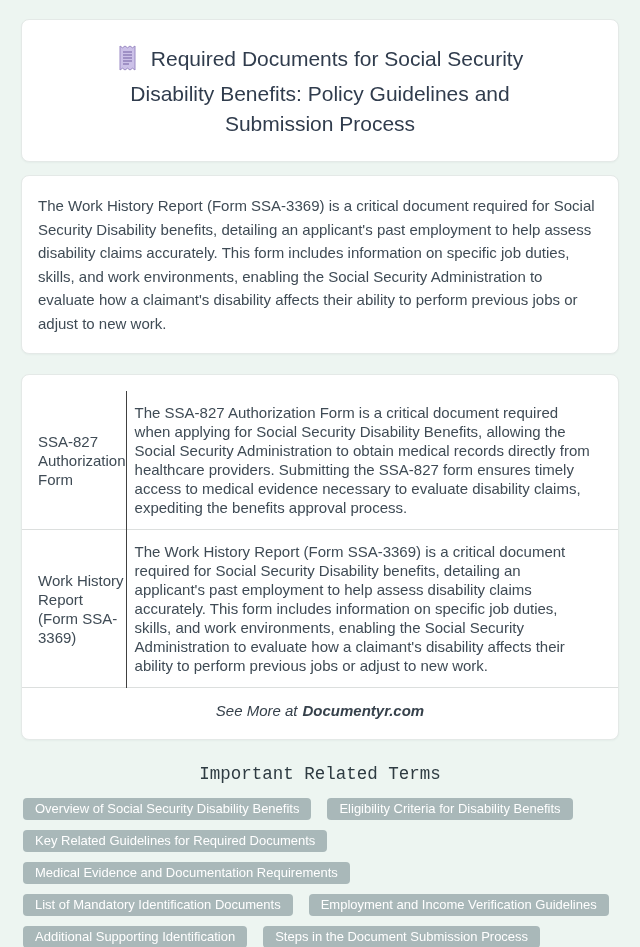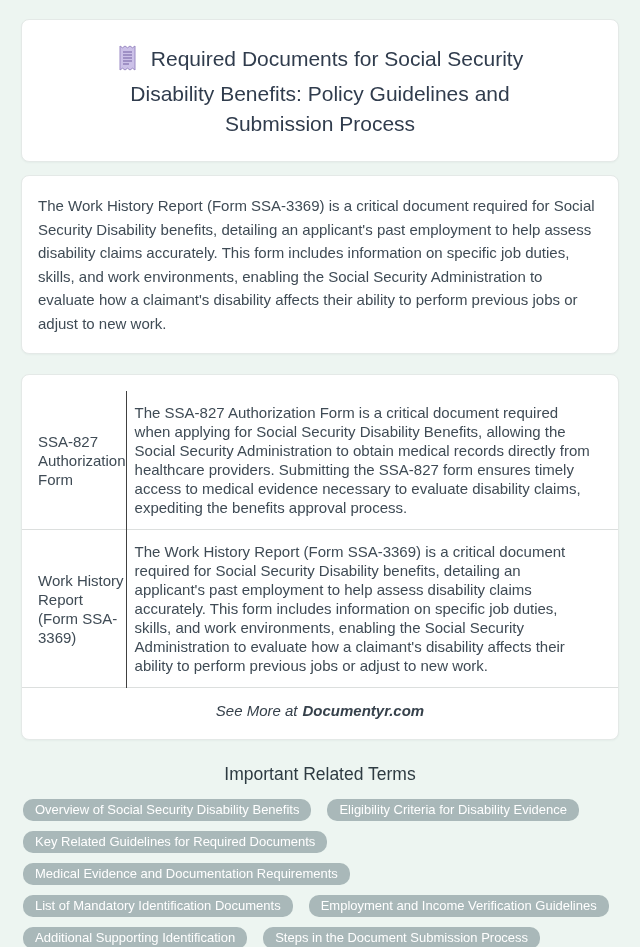--- a/index.html
+++ b/index.html
@@ -50,31 +50,31 @@
   td.desc { padding: 12px 24px 12px 8px; }
   .see-more {
     margin: 14px 0 0; text-align: center;
     font-style: italic; font-size: 15px; color: #36414b;
   }
   .see-more b { margin-left: 5px; }
 
   
   .related-heading {
     margin: 24px 0 14px; text-align: center;
-    font-size: 17.5px; font-weight: 400; color: #2e3b42;
+    font-size: 17.5px; font-weight: 400; color: #2e3b42; font-family: Liberation Mono, monospace;
   }
   .pills {
     display: flex; flex-wrap: wrap;
     gap: 10px 16px; margin: 0 2px;
   }
   .pill {
     display: inline-block;
     background: #a9b8b9; color: #ffffff;
     font-size: 13px; line-height: 16px;
-    padding: 3px 12px; border-radius: 10px;
+    padding: 3px 12px; border-radius: 4px;
     cursor: pointer; white-space: nowrap;
   }
 </style>
 </head>
 <body>
 
 <div class="page">
 
   <section class="card title-card">
     <h1 class="title"><span class="doc-icon"><svg width="21" height="26" viewBox="0 0 21 26" aria-hidden="true">
@@ -106,21 +106,21 @@
         </tr>
       </tbody>
     </table>
     <p class="see-more"><span>See More at</span><b>Documentyr.com</b></p>
   </section>
 
   <h2 class="related-heading">Important Related Terms</h2>
 
   <div class="pills">
     <span class="pill">Overview of Social Security Disability Benefits</span>
-    <span class="pill">Eligibility Criteria for Disability Evidence</span>
+    <span class="pill">Eligibility Criteria for Disability Benefits</span>
     <span class="pill">Key Related Guidelines for Required Documents</span>
     <span class="pill">Medical Evidence and Documentation Requirements</span>
     <span class="pill">List of Mandatory Identification Documents</span>
     <span class="pill">Employment and Income Verification Guidelines</span>
     <span class="pill">Additional Supporting Identification</span>
     <span class="pill">Steps in the Document Submission Process</span>
     <span class="pill">Common Mistakes to Avoid During Submission</span>
 
   </div>
 

